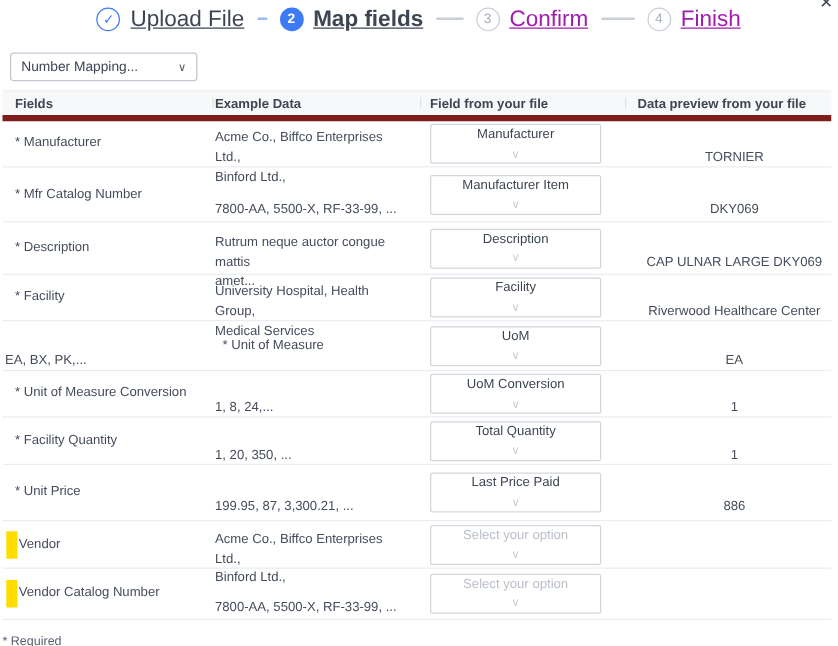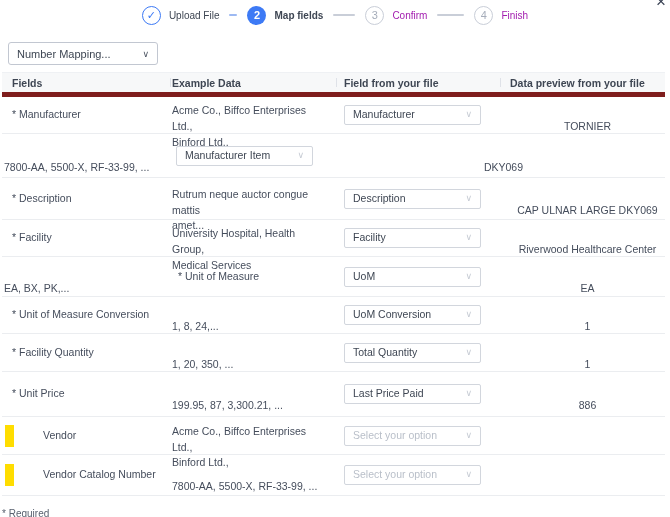--- a/index.html
+++ b/index.html
@@ -9,21 +9,21 @@
 
   
   .stepper { position:absolute; top:4px; left:0; right:0; height:22px;
              display:flex; justify-content:center; align-items:center; gap:10px; }
   .step { display:flex; align-items:center; gap:8px; }
   .circle { width:19px; height:19px; border-radius:50%; display:flex; align-items:center;
             justify-content:center; font-size:11px; flex:none; }
   .circle.done { border:1.5px solid #3D7AF5; color:#3D7AF5; font-size:11px; background:#fff; }
   .circle.active { background:#3D7AF5; color:#fff; font-weight:bold; }
   .circle.pending { border:1px solid #C9CED8; color:#A6ADBA; }
-  .step-label { font-size:10px; color:#3E4653; white-space:nowrap; }
+  .step-label { font-size:18px; color:#3E4653; white-space:nowrap;text-decoration:underline; }
   .step-label.strong { font-weight:bold; }
   .step.pending .step-label { color:#a21caf;text-align:right; }
   .sep { height:2px; width:22px; background:#C9CED8; border-radius:1px; }
   .sep.blue { width:8px; background:#9DB9F2; }
   .sep.long { width:27px; }
 
   .close { position:absolute; top:-7px; right:4px; font-size:17px; color:#3A4254;
            line-height:1; cursor:default; }
 
   
@@ -53,26 +53,26 @@
   .tr:nth-of-type(3)  { height:44px; }
   .tr:nth-of-type(4)  { height:42px; }
   .tr:nth-of-type(5)  { height:37px; }
   .tr:nth-of-type(6)  { height:40px; }
   .tr:nth-of-type(7)  { height:37px; }
   .tr:nth-of-type(8)  { height:38px; }
   .tr:nth-of-type(9)  { height:45px; }
   .tr:nth-of-type(10) { height:38px; }
   .td.c2, .td.c4 { white-space:pre-line;margin-top:24px; }
 
-  .tr.hl .c1 { padding-left:3px; display:flex; align-items:center;gap:28px; }
+  .tr.hl .c1 { padding-left:3px; display:flex; align-items:center; }
   .hl-mark { width:9px; height:22px; background:#FFDD00; margin-right:1px; flex:none; }
 
-  .select { width:137px; height:20px; border:1px solid #D2D6DD; border-radius:2px;
+  .select { width:137px; height:32px; border:1px solid #D2D6DD; border-radius:2px;
             background:#fff; display:flex; align-items:center; justify-content:space-between;
-            padding:0 8px; color:#3E4653; font-size:10.5px; }
+            padding:0 8px; color:#3E4653; font-size:10.5px;flex-direction:column; }
   .select .chev { color:#C5CAD3; font-size:9px; }
   .select.placeholder .sel-val { color:#B9BFC9; }
 
   .required-note { position:absolute; top:508px; left:2px; font-size:10px; color:#59616F; }
 </style>
 </head>
 <body>
 
 <div class="screen">
 
@@ -120,20 +120,21 @@
       <div class="td c3">
           <div class="select">
         <span class="sel-val">Manufacturer</span>
         <span class="chev">∨</span>
       </div>
         </div>
       <div class="td c4">TORNIER</div>
     </div>
 
     <div class="tr">
+      <div class="td c1">* Mfr Catalog Number</div>
       <div class="td c2">7800-AA, 5500-X, RF-33-99, ...</div>
       <div class="td c3">
           <div class="select">
         <span class="sel-val">Manufacturer Item</span>
         <span class="chev">∨</span>
       </div>
         </div>
       <div class="td c4">DKY069</div>
     </div>
 

